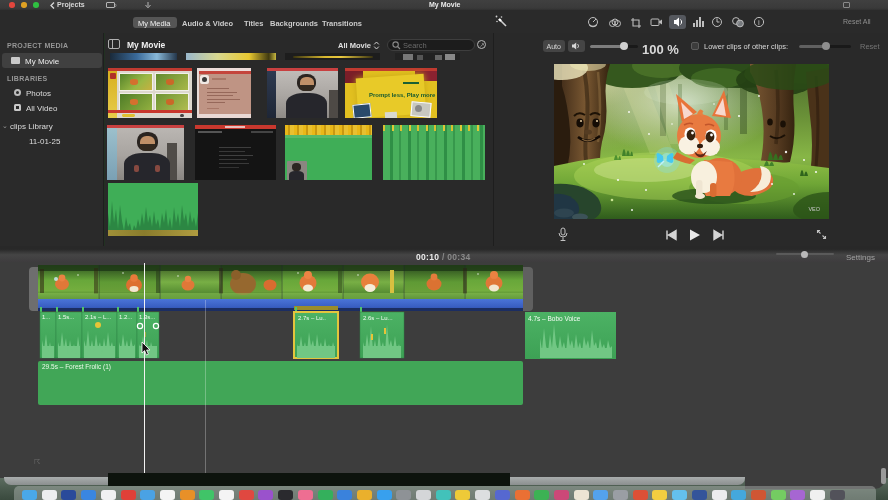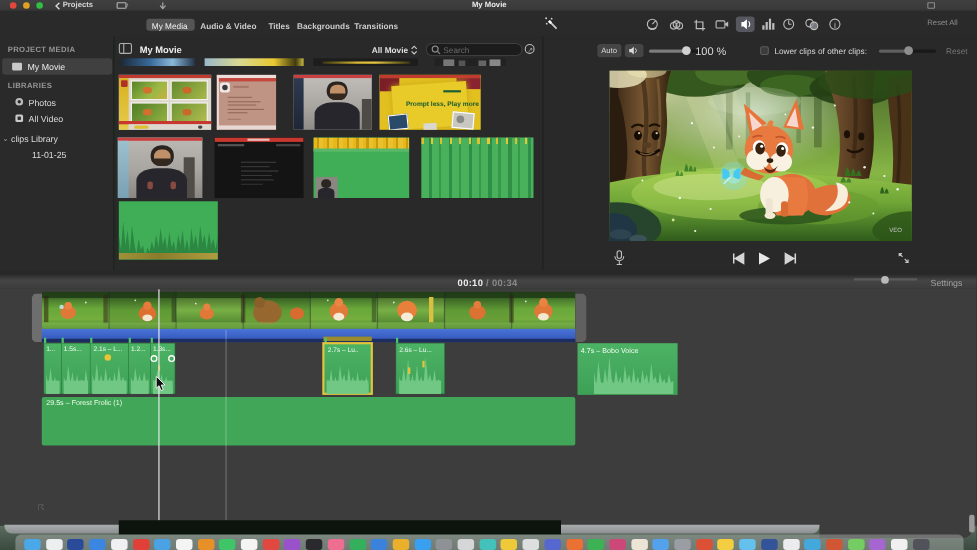--- a/index.html
+++ b/index.html
@@ -237,21 +237,21 @@
   <div class="abs" style="left:49px;top:7px;width:22px;height:12px;background:#454545;border-radius:3px;"></div>
   <div class="lbl" style="left:52.5px;top:9.5px;color:#d8d8d8;font-size:7px;">Auto</div>
   <div class="abs" style="left:74px;top:7px;width:17px;height:12px;background:#454545;border-radius:3px;"></div>
   <svg class="abs" style="left:77px;top:9px;" width="11" height="8" viewBox="0 0 11 8">
     <path d="M1 2.5 L2.8 2.5 L5.2 .4 L5.2 7.6 L2.8 5.5 L1 5.5 Z" fill="#d8d8d8"></path>
     <path d="M6.6 2 A 2.8 2.8 0 0 1 6.6 6" fill="none" stroke="#d8d8d8" stroke-width=".9"></path>
   </svg>
   <div class="abs" style="left:96px;top:12px;width:48px;height:3px;background:#191919;border-radius:1.5px;"></div>
   <div class="abs" style="left:96px;top:12px;width:34px;height:3px;background:#7d7d7d;border-radius:1.5px;"></div>
   <div class="abs" style="left:126px;top:9px;width:8px;height:8px;background:#d0d0d0;border-radius:50%;"></div>
-  <div class="lbl" style="left:138px;top:9px;color:#d8d8d8;font-size:10px;">100 %</div>
+  <div class="lbl" style="left:148px;top:9px;color:#d8d8d8;font-size:13px;font-weight:bold;">100 %</div>
   <div class="abs" style="left:197px;top:9px;width:8px;height:8px;background:#3c3c3c;border:1px solid #5c5c5c;border-radius:2px;"></div>
   <div class="lbl" style="left:210px;top:9px;color:#d8d8d8;font-size:7.5px;">Lower clips of other clips:</div>
   <div class="abs" style="left:305px;top:12px;width:52px;height:3px;background:#191919;border-radius:1.5px;"></div>
   <div class="abs" style="left:305px;top:12px;width:28px;height:3px;background:#606060;border-radius:1.5px;"></div>
   <div class="abs" style="left:328px;top:9px;width:8px;height:8px;background:#8e8e8e;border-radius:50%;"></div>
   <div class="lbl" style="left:366px;top:9px;color:#757575;font-size:7.5px;">Reset</div>
 
   <div class="abs" style="left:60px;top:31px;width:275px;height:155px;overflow:hidden;">
     <svg width="275" height="155" viewBox="0 0 275 155">
       <defs>

